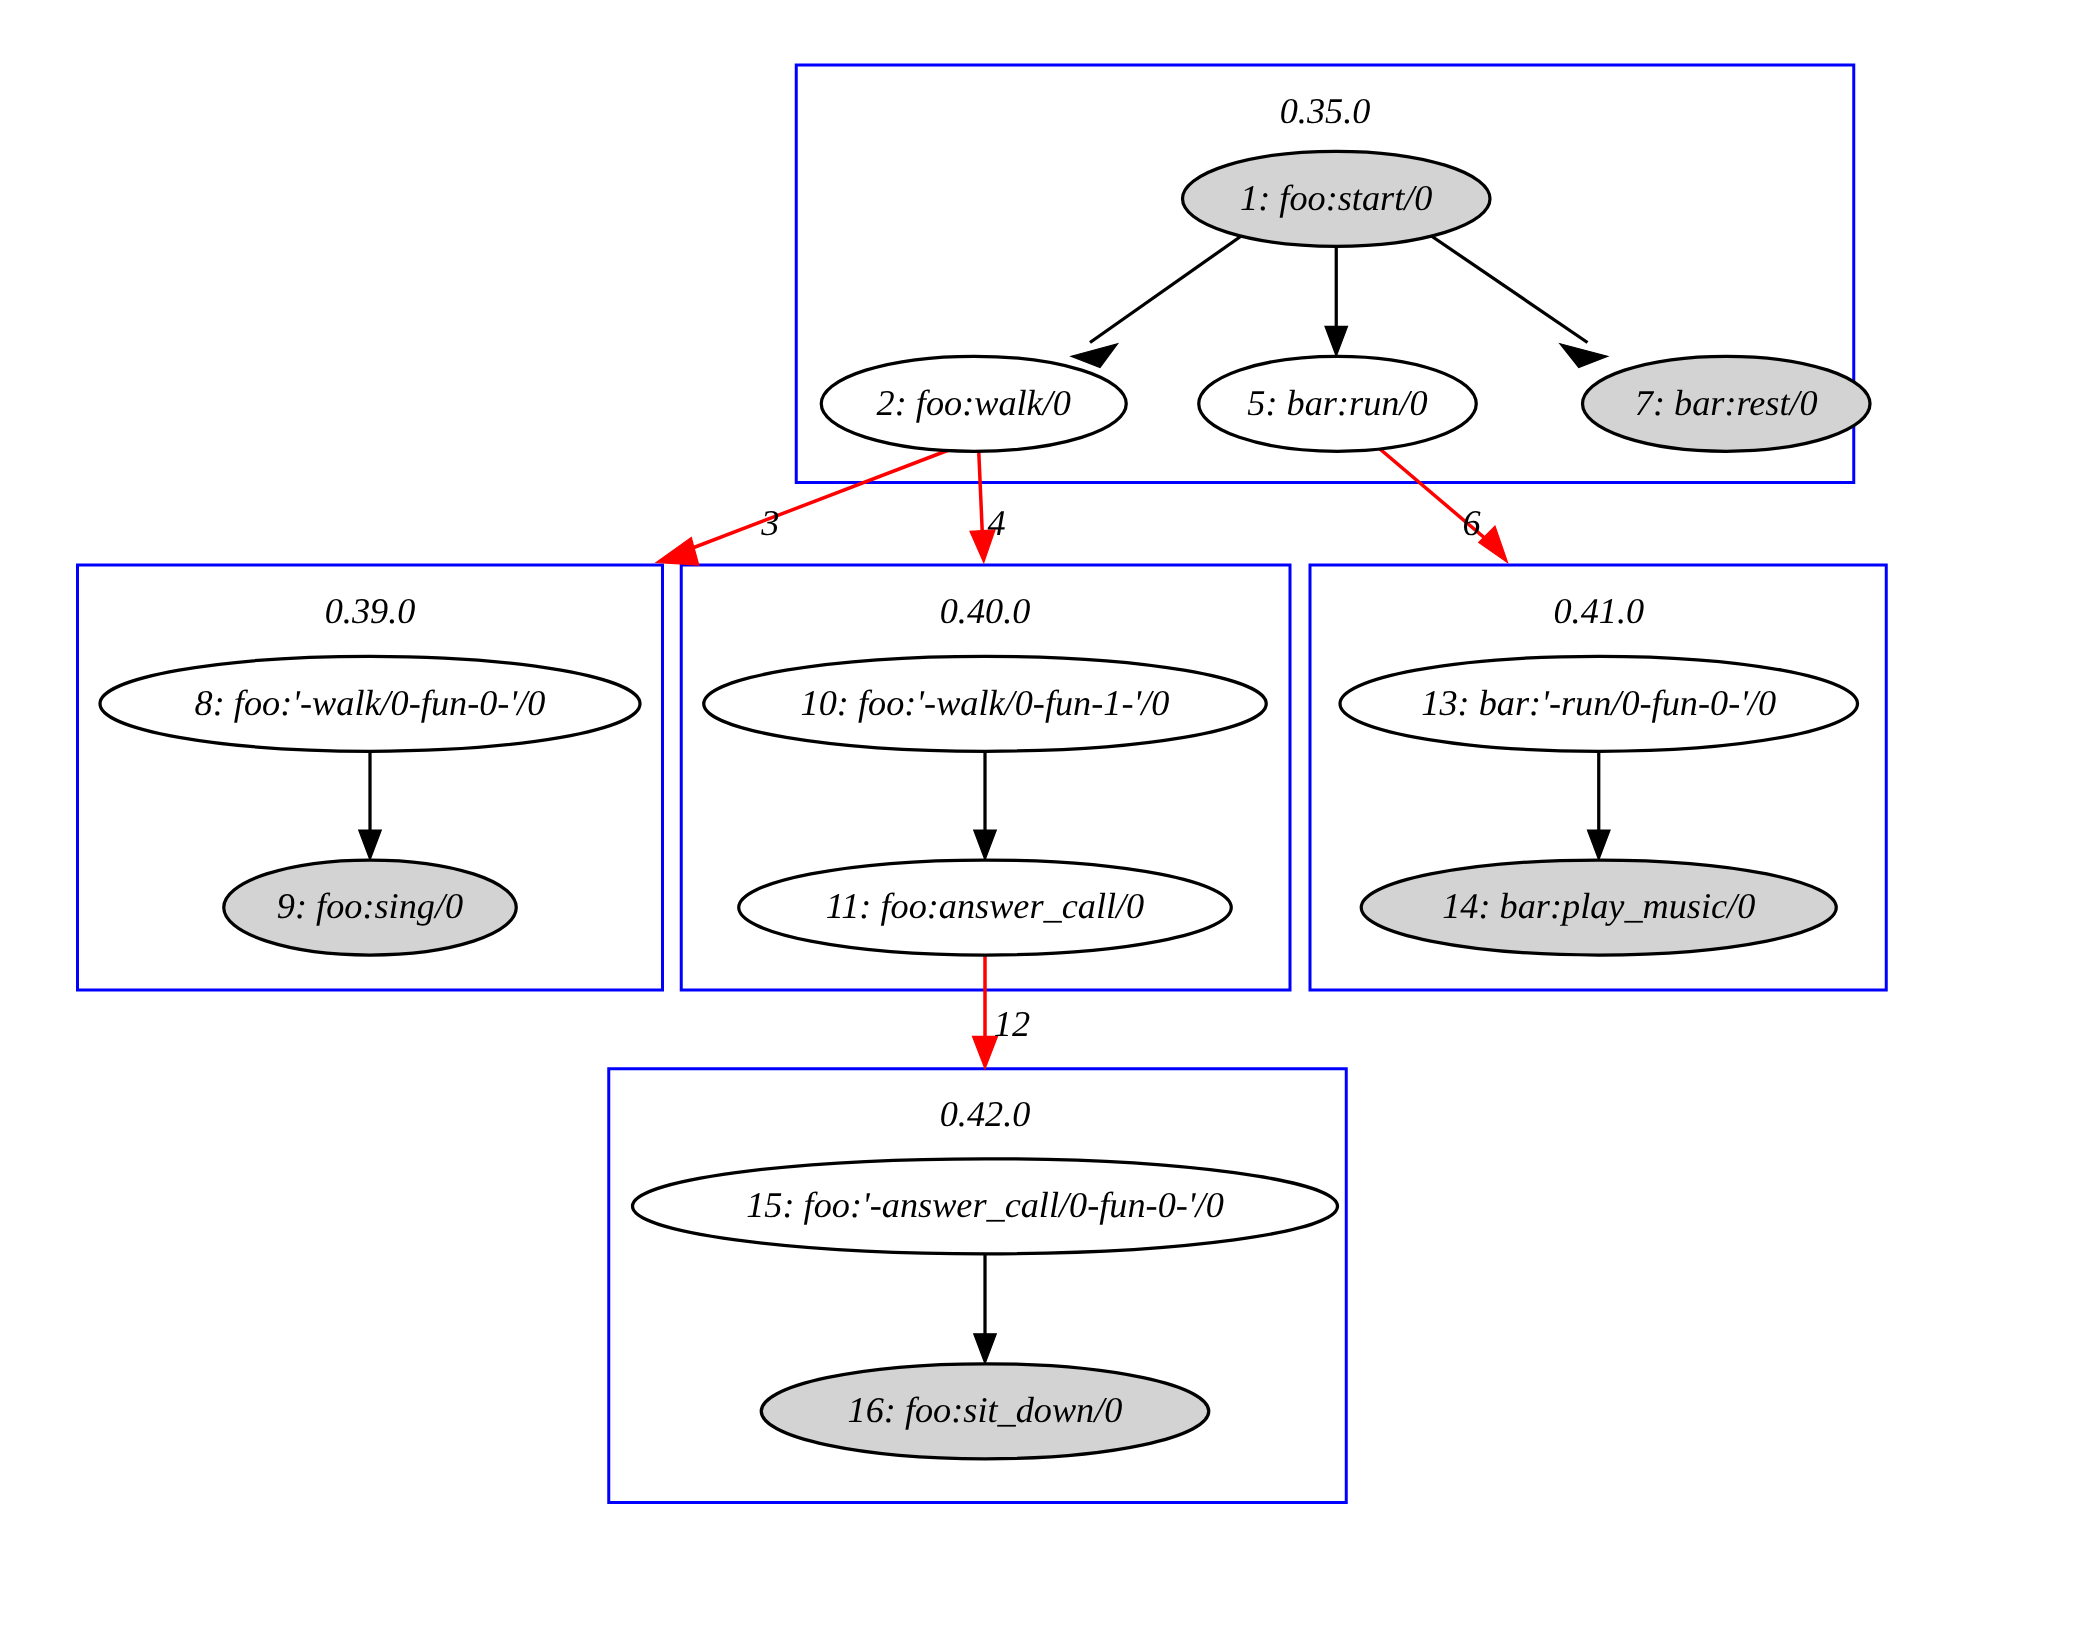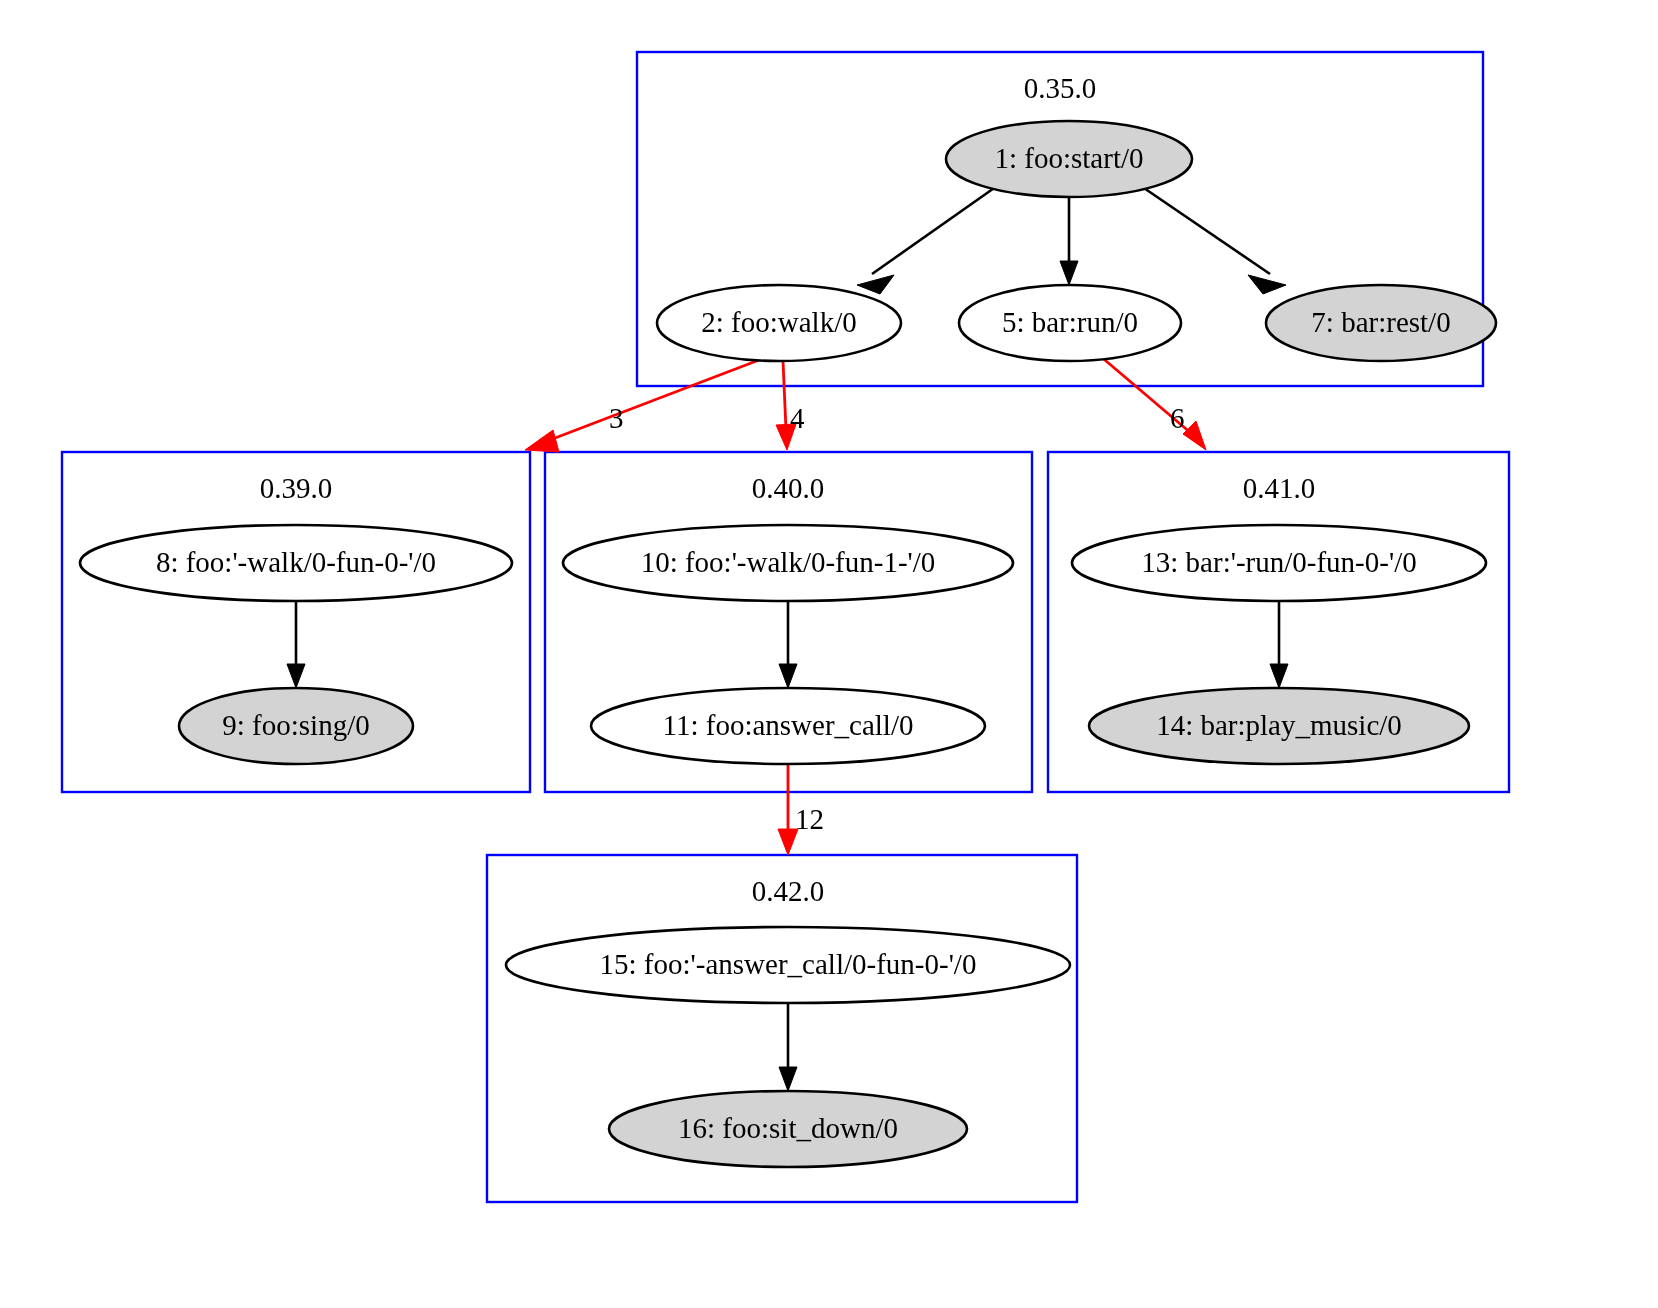--- a/index.html
+++ b/index.html
@@ -10,20 +10,21 @@
   body {
     width: 1658px;
     height: 1308px;
     font-family: "Liberation Serif", "DejaVu Serif", serif;
     overflow: hidden;
   }
   #graph-root {
     position: relative;
     width: 1658px;
     height: 1308px;
+    font-style: italic;
   }
   svg#graph-svg {
     display: block;
     width: 1658px;
     height: 1308px;
   }
   .cluster-box {
     fill: none;
     stroke: #0000ff;
     stroke-width: 2.4;

